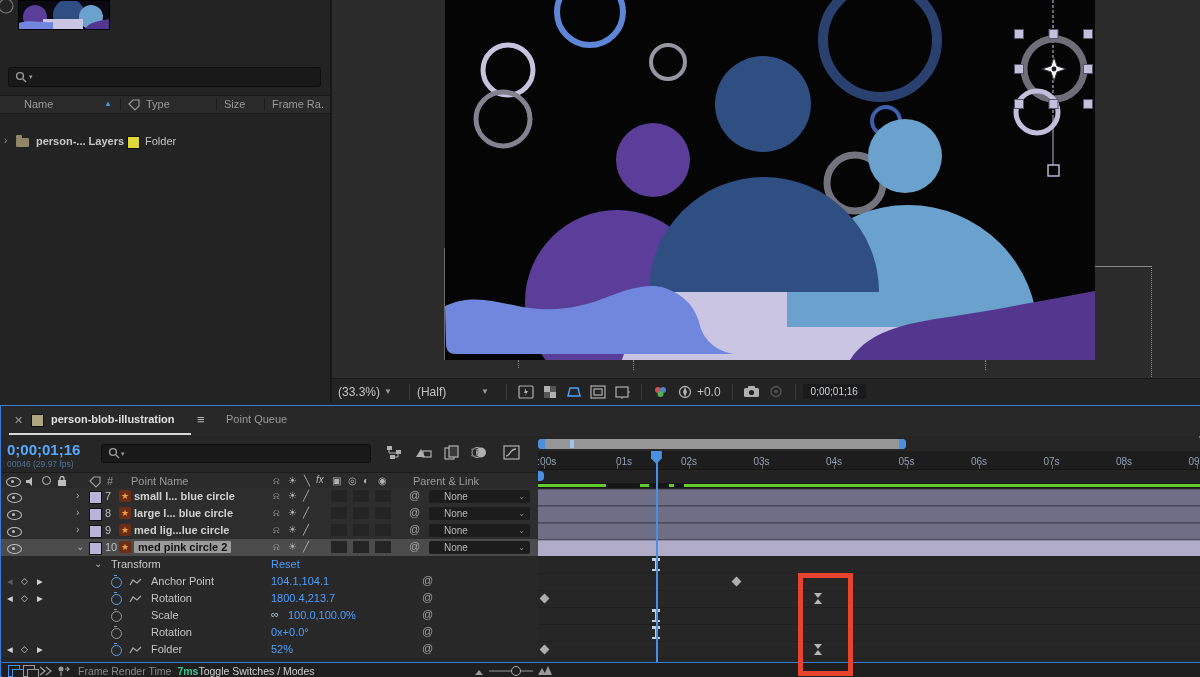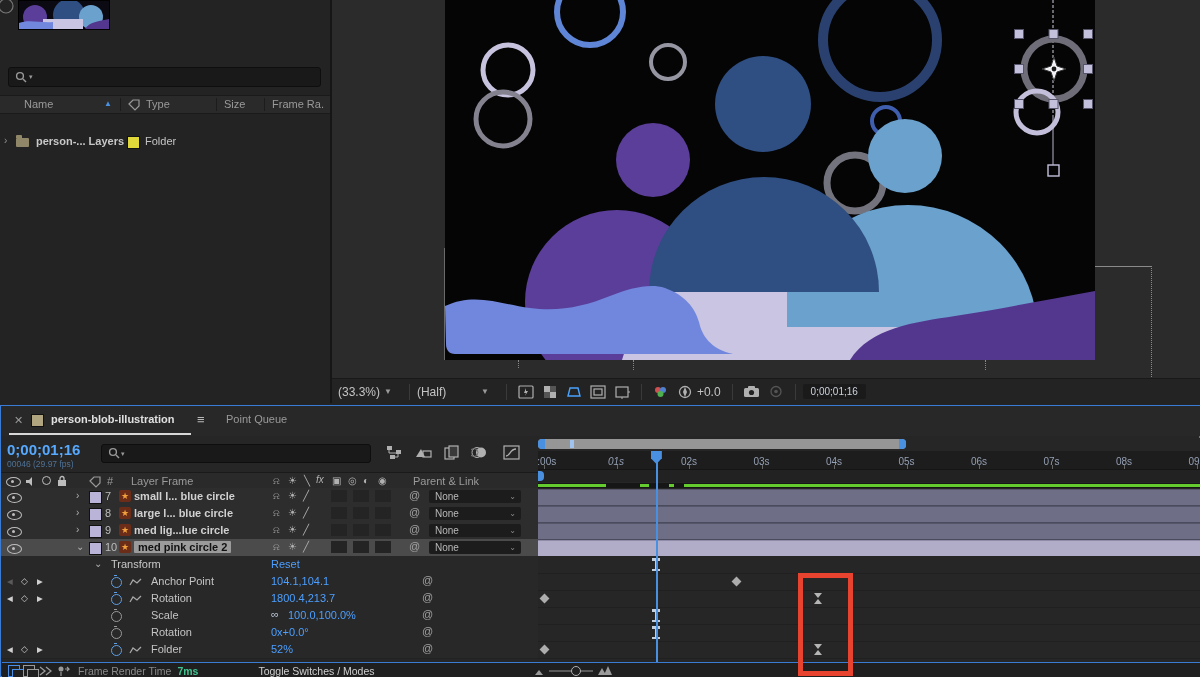--- a/index.html
+++ b/index.html
@@ -30,21 +30,21 @@
   #timeline{left:0;top:405px;width:1200px;height:272px;background:#262626;
             border:1px solid #3a7bd5;box-sizing:border-box;}
   #tabs{left:0;top:0;width:1200px;height:30px;background:#282828;}
   .tab-underline{position:absolute;left:8px;top:27px;width:182px;height:2px;background:#d8d8d8;}
   #tl-left{left:0;top:32px;width:537px;height:226px;}
   #tl-right{left:537px;top:32px;width:662px;height:226px;overflow:hidden;background:#262626;}
   .lrow{position:absolute;left:0;width:537px;height:17px;background:#2d2d2d;border-bottom:1px solid #222;}
   .lrow.sel{background:#4b4b4b;}
   .prop-row{position:absolute;left:0;width:537px;height:17px;border-bottom:1px solid #222;background:#282828;}
   .dropdown{position:absolute;background:#1c1c1c;border-radius:2px;height:13px;color:#b8b8b8;
-            font-size:10px;line-height:13px;padding-left:6px;}
+            font-size:10px;line-height:13px;padding-left:15px;}
   .dd-chev{position:absolute;right:5px;top:0;font-size:8px;color:#8a8a8a;}
   .stopwatch{position:relative;display:inline-block;width:9px;height:9px;border:1.4px solid #5ca0e8;border-radius:50%;}
   .stopwatch:before{content:"";position:absolute;left:2px;top:-3.5px;width:3px;height:2px;background:inherit;border-top:1.4px solid #5ca0e8;}
   .stopwatch.off{border-color:#9a9a9a;}
   .stopwatch.off:before{border-top-color:#9a9a9a;}
   .navarrow{font-size:7.5px;}
   .trackbar{position:absolute;height:15px;background:#6e6f86;border-top:1px solid #55566a;border-bottom:1px solid #4a4b5c;}
   .trackbar.sel{background:#b1adc9;border-top-color:#8f8ba8;border-bottom-color:#8f8ba8;}
   .kf-diamond{position:absolute;width:7px;height:7px;background:#adadad;transform:rotate(45deg);}
   .kf-ibeam{position:absolute;width:8px;height:13px;}
@@ -296,21 +296,21 @@
           </svg>
         <span class="abs" style="left:41px;top:3px;width:7px;height:7px;border:1.3px solid #bdbdbd;border-radius:50%"></span>
         <svg class="abs" style="left:56px;top:2px" width="10" height="12">
             <rect x="1" y="5" width="8" height="6" fill="#bdbdbd"></rect>
             <path d="M3,5 V3.5 A2,2 0 0 1 7,3.5 V5" fill="none" stroke="#bdbdbd" stroke-width="1.3"></path>
           </svg>
         <svg class="abs" style="left:88px;top:3px" width="12" height="12">
             <path d="M1,5 L5,1 L11,1 L11,7 L7,11 Z" fill="none" stroke="#9a9a9a" stroke-width="1.2"></path>
           </svg>
         <span class="abs txt" style="left:106px;top:2px">#</span>
-        <span class="abs txt" style="left:130px;top:2px">Layer Frame</span>
+        <span class="abs txt" style="left:130px;top:2px">Point Name</span>
         <span class="abs glyph" style="left:272px;top:2px;font-size:10px">⍾</span>
         <span class="abs glyph" style="left:287px;top:2px;font-size:10px">☀</span>
         <span class="abs glyph" style="left:303px;top:2px;font-size:10px">╲</span>
         <span class="abs glyph" style="left:315px;top:1px;font-style:italic;font-size:10px">fx</span>
         <span class="abs glyph" style="left:331px;top:2px;font-size:10px">▣</span>
         <span class="abs glyph" style="left:347px;top:2px;font-size:10px">◎</span>
         <span class="abs glyph" style="left:362px;top:2px;font-size:10px">◐</span>
         <span class="abs glyph" style="left:377px;top:2px;font-size:10px">◉</span>
         <span class="abs txt" style="left:412px;top:2px">Parent &amp; Link</span>
       </div>
@@ -441,21 +441,21 @@
 
     <div id="tl-right" class="abs">
       <div class="abs" style="left:0;top:1px;width:368px;height:10px;background:#969696;border-radius:4px">
         <div class="abs" style="left:0;top:0;width:7px;height:10px;background:#4a90e0;border-radius:4px 0 0 4px"></div>
         <div class="abs" style="left:361px;top:0;width:7px;height:10px;background:#4a90e0;border-radius:0 4px 4px 0"></div>
         <div class="abs" style="left:32px;top:1px;width:4px;height:8px;background:#9fc4ef"></div>
       </div>
       <div class="abs" style="left:0;top:13px;width:662px;height:18px;background:#1d1d1d;border-bottom:1px solid #151515" id="ruler">
           <span class="ticklbl" style="left: 6px;">0:00s</span>
           <div style="position: absolute; left: 6px; top: 14px; width: 1px; height: 4px; background: rgb(102, 102, 102);"></div>
-          <span class="ticklbl" style="left: 78px; font-style: italic;">01s</span>
+          <span class="ticklbl" style="left: 86px;">01s</span>
           <div style="position: absolute; left: 78.5px; top: 14px; width: 1px; height: 4px; background: rgb(102, 102, 102);"></div>
           <span class="ticklbl" style="left: 151px;">02s</span>
           <div style="position: absolute; left: 151px; top: 14px; width: 1px; height: 4px; background: rgb(102, 102, 102);"></div>
           <span class="ticklbl" style="left: 223.5px;">03s</span>
           <div style="position: absolute; left: 223.5px; top: 14px; width: 1px; height: 4px; background: rgb(102, 102, 102);"></div>
           <span class="ticklbl" style="left: 296px;">04s</span>
           <div style="position: absolute; left: 296px; top: 14px; width: 1px; height: 4px; background: rgb(102, 102, 102);"></div>
           <span class="ticklbl" style="left: 368.5px;">05s</span>
           <div style="position: absolute; left: 368.5px; top: 14px; width: 1px; height: 4px; background: rgb(102, 102, 102);"></div>
           <span class="ticklbl" style="left: 441px;">06s</span>
@@ -525,21 +525,21 @@
       <span class="mini-sq"></span>
       <svg width="14" height="12" style="margin-right:4px">
           <path d="M2,2 L7,6 L2,10 M8,2 L13,6 L8,10" stroke="#9a9a9a" fill="none" stroke-width="1.3"></path>
         </svg>
       <svg width="14" height="12" style="margin-right:8px">
           <circle cx="5" cy="4" r="2.5" fill="#9a9a9a"></circle>
           <path d="M5,7 L5,11 M9,4 L13,4 L11,2 M13,4 L11,6" stroke="#9a9a9a" fill="none" stroke-width="1.2"></path>
         </svg>
       <span class="dim">Frame Render Time</span>
       <span style="color:#3ec590;margin-left:6px;font-weight:bold">7ms</span>
-      <span style="color:#cfcfcf;margin-left:60px">Toggle Switches / Modes</span>
+      <span style="color:#cfcfcf;">Toggle Switches / Modes</span>
       <svg width="12" height="10" style="margin-left:158px">
           <polygon points="2,9 6,4 10,9" fill="#9a9a9a"></polygon>
         </svg>
       <span style="display:inline-block;width:44px;height:2px;background:#5a5a5a;margin:0 4px;position:relative">
         <span style="position:absolute;left:22px;top:-4px;width:8px;height:8px;border:1.5px solid #b0b0b0;border-radius:50%;background:#1f1f1f"></span>
       </span>
       <svg width="16" height="11">
           <polygon points="1,10 5,3 9,10" fill="#9a9a9a"></polygon>
           <polygon points="7,10 11,1 15,10" fill="#9a9a9a"></polygon>
         </svg>

